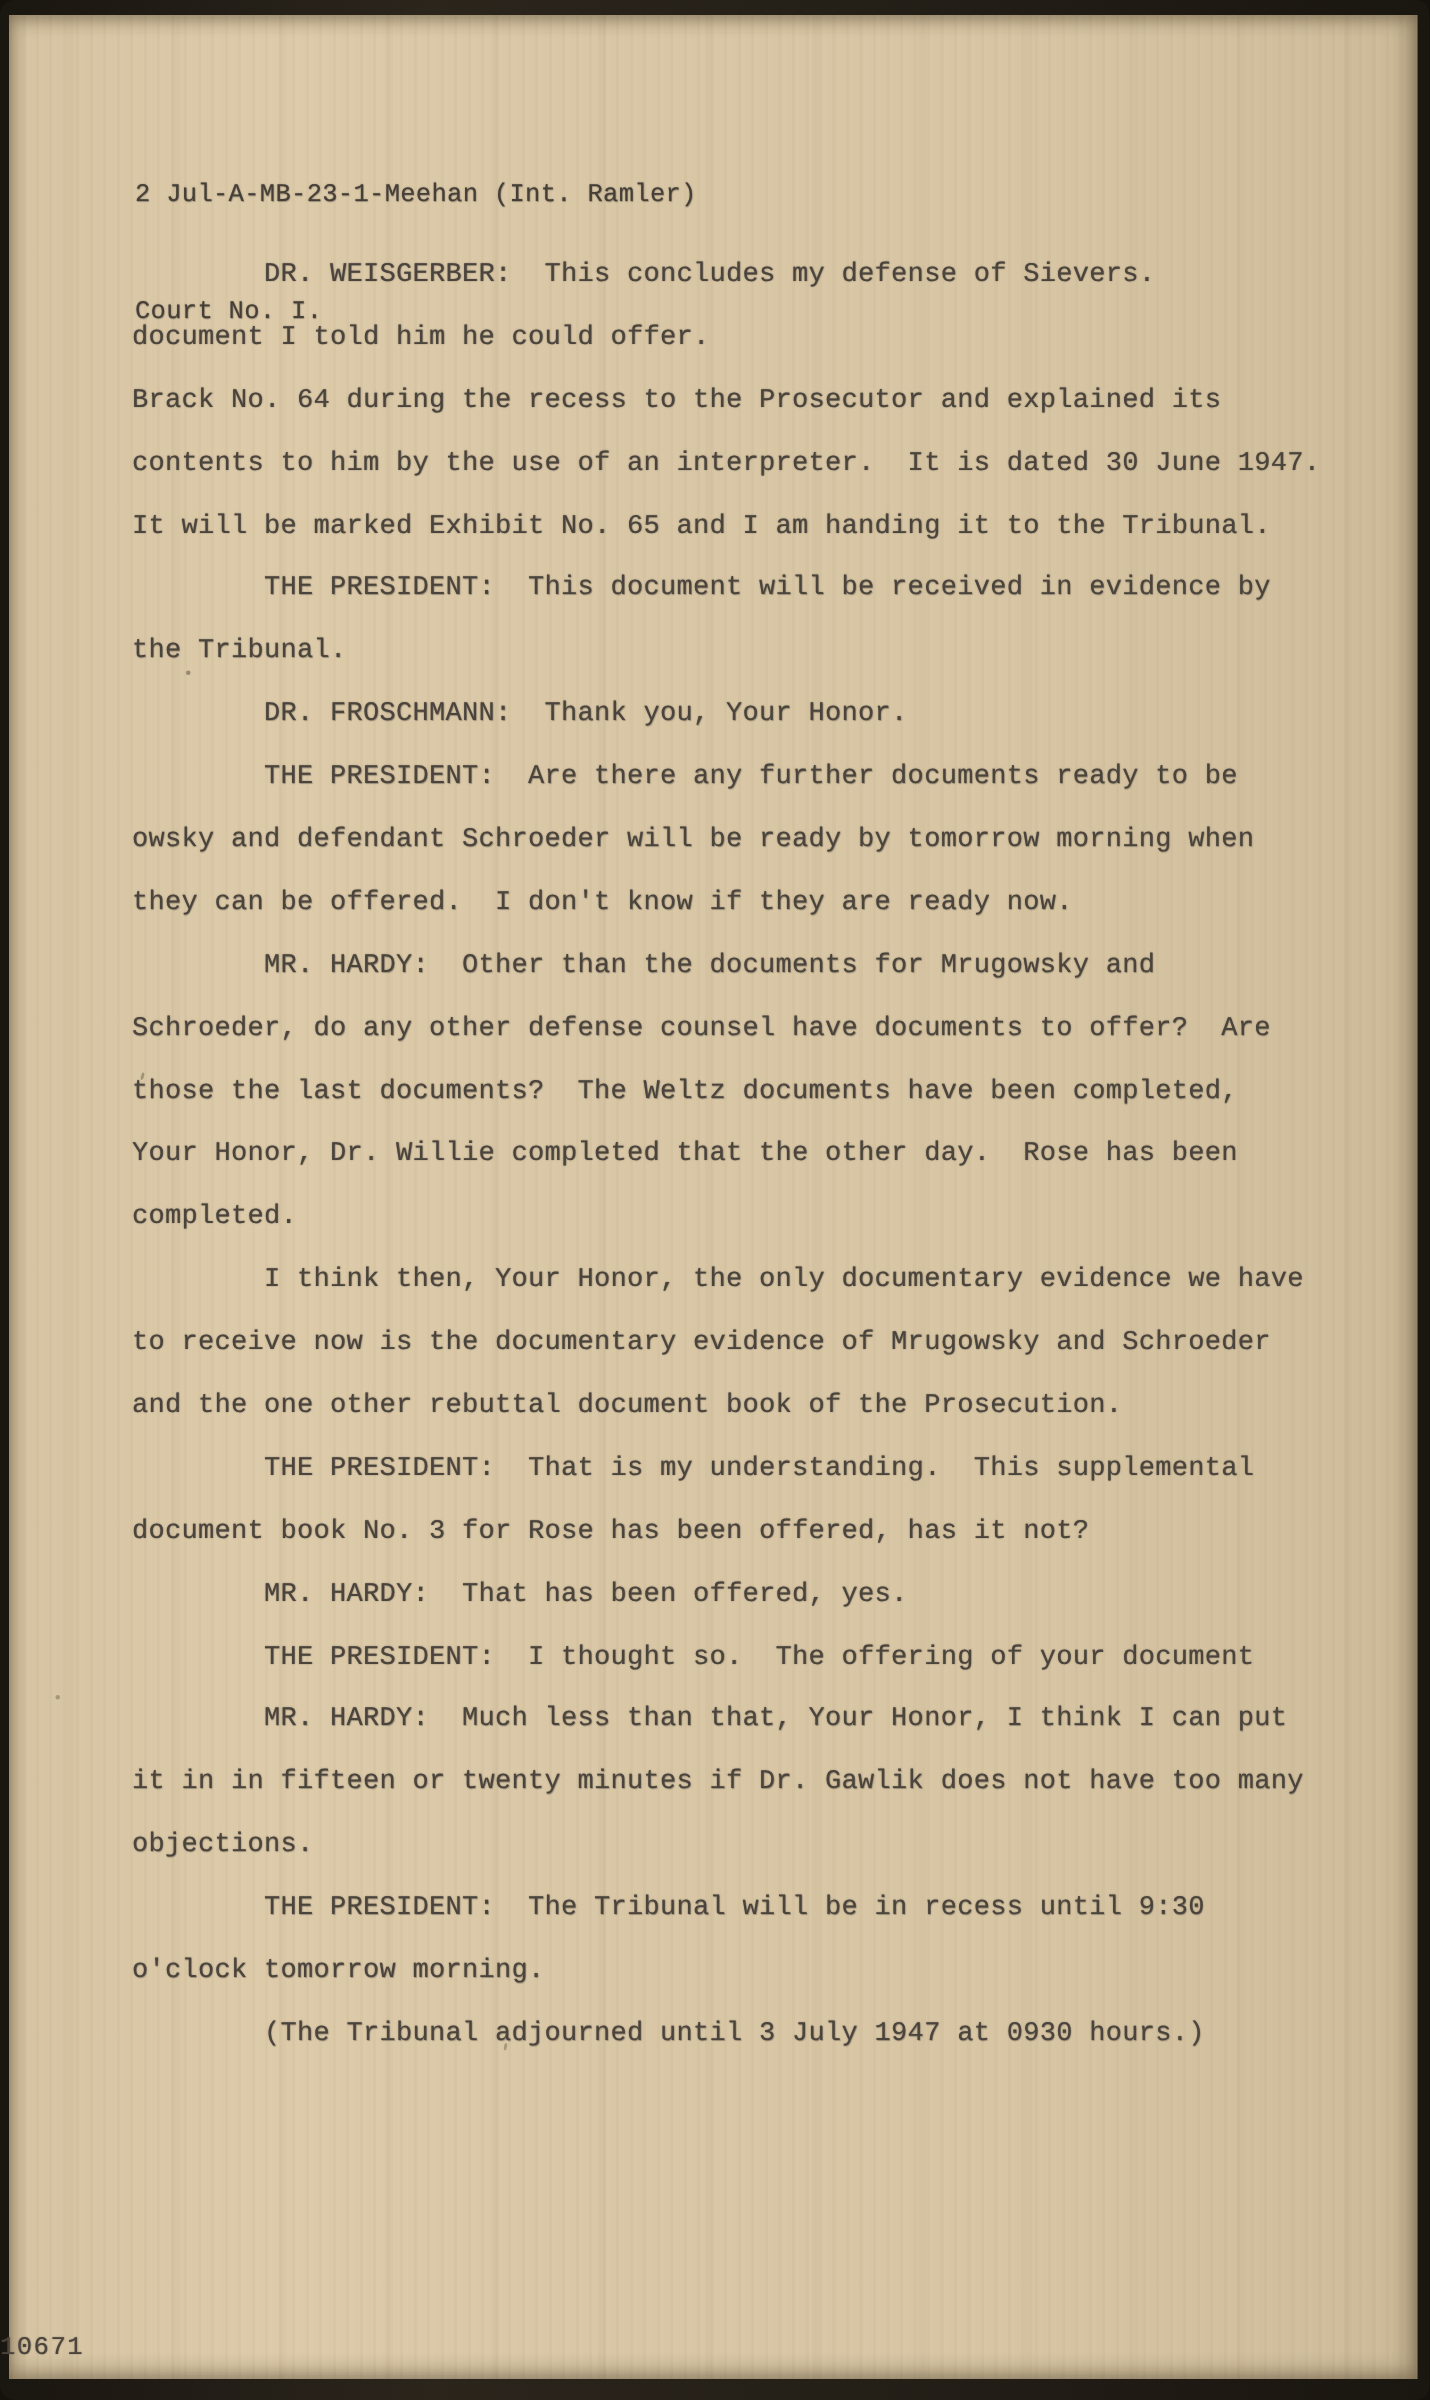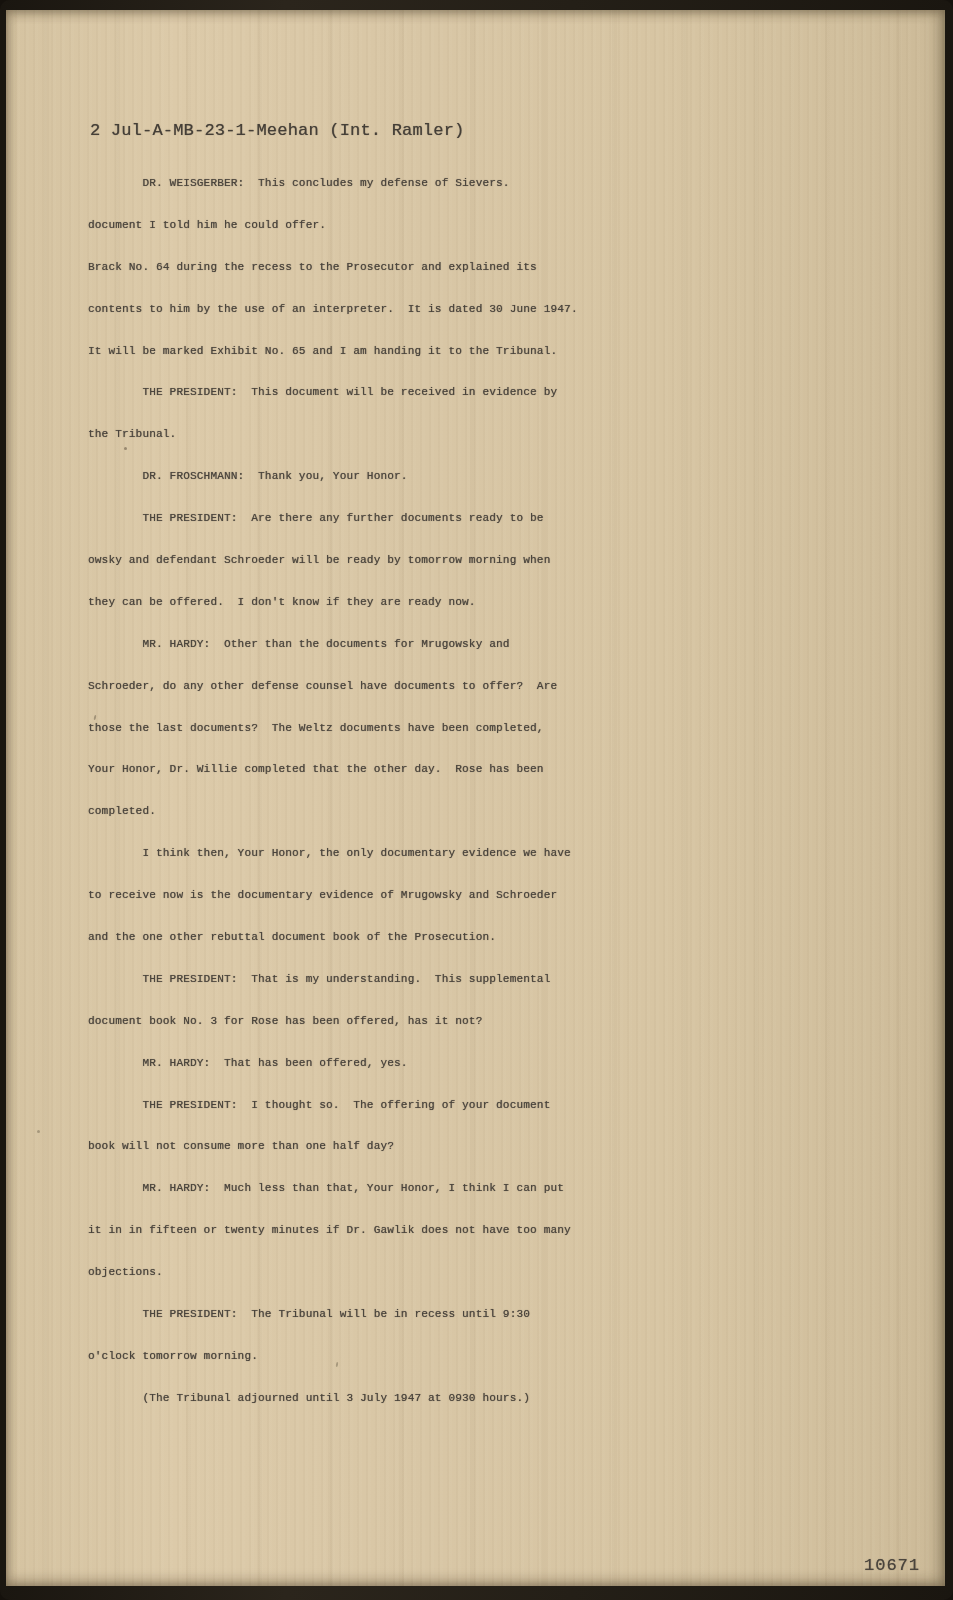--- a/index.html
+++ b/index.html
@@ -50,34 +50,34 @@
     line-height: 26px;
     letter-spacing: 0.2px;
     white-space: pre;
     color: #453f37;
   }
   .transcript {
     position: absolute;
     left: 88px;
     top: 173px;
     width: 820px;
-    font-size: 11px;
+    font-size: 18px;
     letter-spacing: 0.2px;
   }
   .t-line {
     height: 41.9px;
     line-height: 21px;
     white-space: pre;
   }
   .page-number {
     position: absolute;
     left: 0;
     top: 1556px;
     width: 920px;
-    text-align: right;
+    text-align: left;
     font-size: 17px;
     letter-spacing: 1px;
   }
   .speck {
     position: absolute;
     border-radius: 50%;
     background: rgba(96,84,66,0.55);
   }
   .speck.s1 { left: 118px; top: 437px; width: 3px; height: 3px; }
   .speck.s2 { left: 88px;  top: 705px; width: 2px; height: 5px; transform: rotate(14deg); background: rgba(96,84,66,0.45); }
@@ -90,20 +90,21 @@
 <div class="scan">
   <div class="paper">
     <span class="speck s1"></span>
     <span class="speck s2"></span>
     <span class="speck s3"></span>
     <span class="speck s4"></span>
   </div>
 
   <div class="doc-header ink">
     <div>2 Jul-A-MB-23-1-Meehan (Int. Ramler)</div>
+    <div>Court No. I.</div>
   </div>
 
   <div class="transcript ink">
     <div class="t-line">        DR. WEISGERBER:  This concludes my defense of Sievers.</div>
     <div class="t-line">document I told him he could offer.</div>
     <div class="t-line">Brack No. 64 during the recess to the Prosecutor and explained its</div>
     <div class="t-line">contents to him by the use of an interpreter.  It is dated 30 June 1947.</div>
     <div class="t-line">It will be marked Exhibit No. 65 and I am handing it to the Tribunal.</div>
     <div class="t-line">        THE PRESIDENT:  This document will be received in evidence by</div>
     <div class="t-line">the Tribunal.</div>
@@ -116,21 +117,20 @@
     <div class="t-line">those the last documents?  The Weltz documents have been completed,</div>
     <div class="t-line">Your Honor, Dr. Willie completed that the other day.  Rose has been</div>
     <div class="t-line">completed.</div>
     <div class="t-line">        I think then, Your Honor, the only documentary evidence we have</div>
     <div class="t-line">to receive now is the documentary evidence of Mrugowsky and Schroeder</div>
     <div class="t-line">and the one other rebuttal document book of the Prosecution.</div>
     <div class="t-line">        THE PRESIDENT:  That is my understanding.  This supplemental</div>
     <div class="t-line">document book No. 3 for Rose has been offered, has it not?</div>
     <div class="t-line">        MR. HARDY:  That has been offered, yes.</div>
     <div class="t-line">        THE PRESIDENT:  I thought so.  The offering of your document</div>
-    <div class="t-line">book will not consume more than one half day?</div>
     <div class="t-line">        MR. HARDY:  Much less than that, Your Honor, I think I can put</div>
     <div class="t-line">it in in fifteen or twenty minutes if Dr. Gawlik does not have too many</div>
     <div class="t-line">objections.</div>
     <div class="t-line">        THE PRESIDENT:  The Tribunal will be in recess until 9:30</div>
     <div class="t-line">o'clock tomorrow morning.</div>
     <div class="t-line">        (The Tribunal adjourned until 3 July 1947 at 0930 hours.)</div>
   </div>
 
   <div class="page-number ink">10671</div>
 </div>

